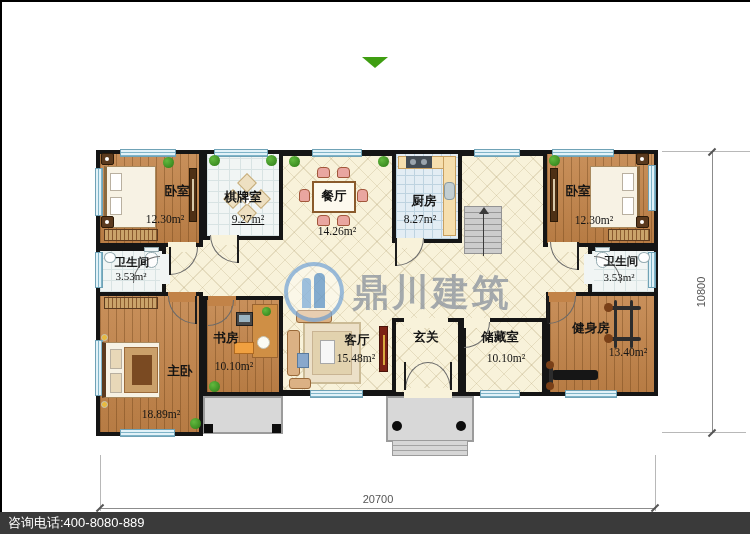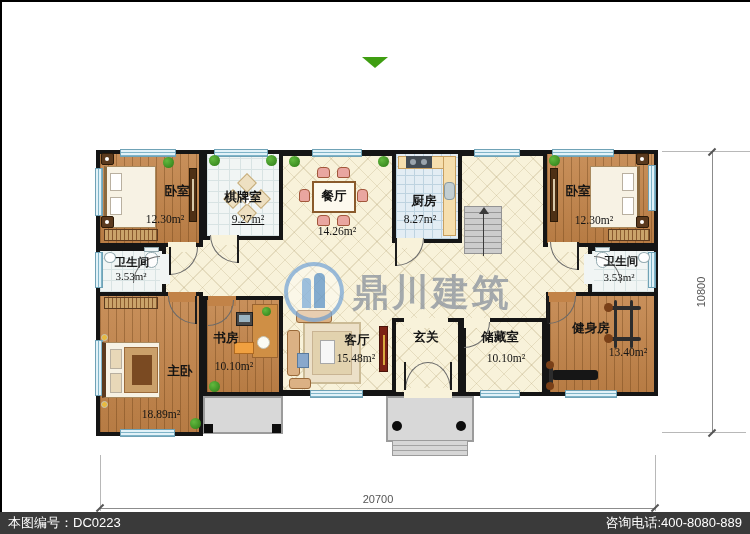--- a/index.html
+++ b/index.html
@@ -355,16 +355,15 @@
     <div class="abs dim" style="left:378px;top:499px;">20700</div>
     <div class="abs extline" style="left:662px;top:151px;width:88px;height:1px;"></div>
     <div class="abs extline" style="left:662px;top:432px;width:84px;height:1px;"></div>
     <div class="abs dimline" style="left:712px;top:152px;width:1px;height:281px;"></div>
     <div class="abs slash" style="left:711px;top:147px;"></div>
     <div class="abs slash" style="left:711px;top:428px;"></div>
     <div class="abs dim vert" style="left:701px;top:292px;">10800</div>
   </div>
 
   <div class="abs footer">
-    <span>本图编号：DC0223</span>
     <span>咨询电话:400-8080-889</span>
   </div>
 </div>
 
 </body></html>

